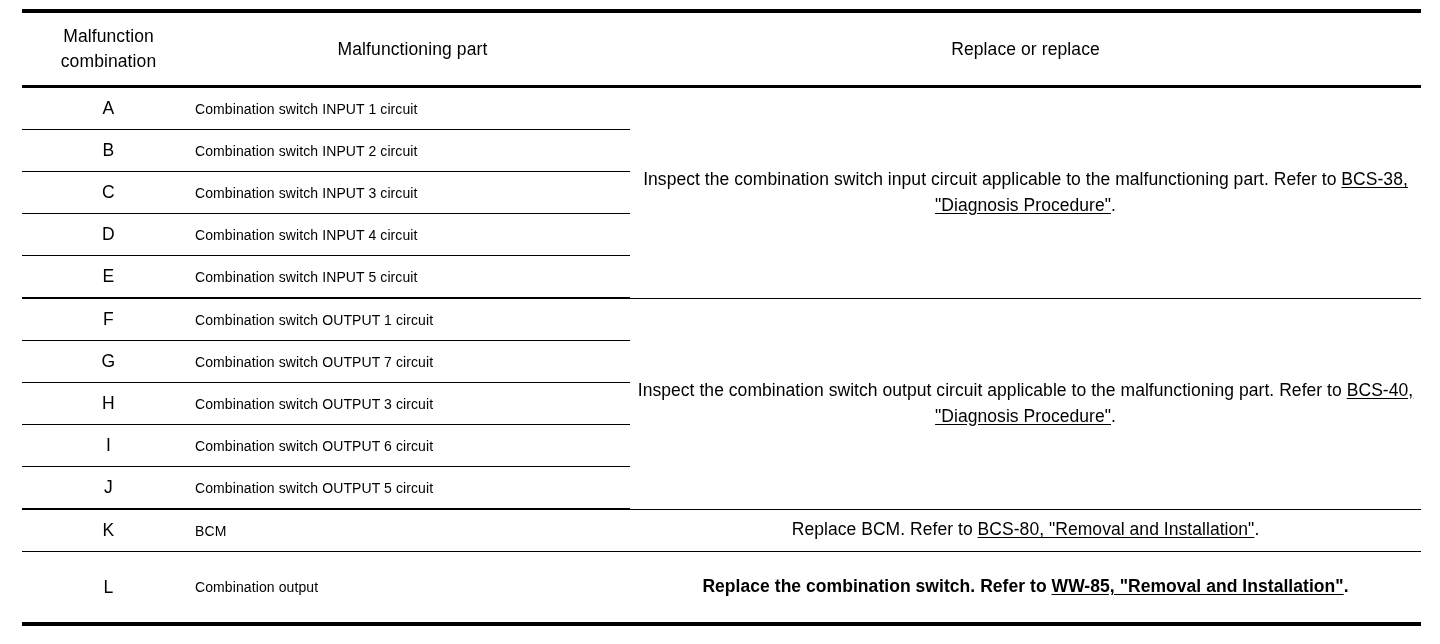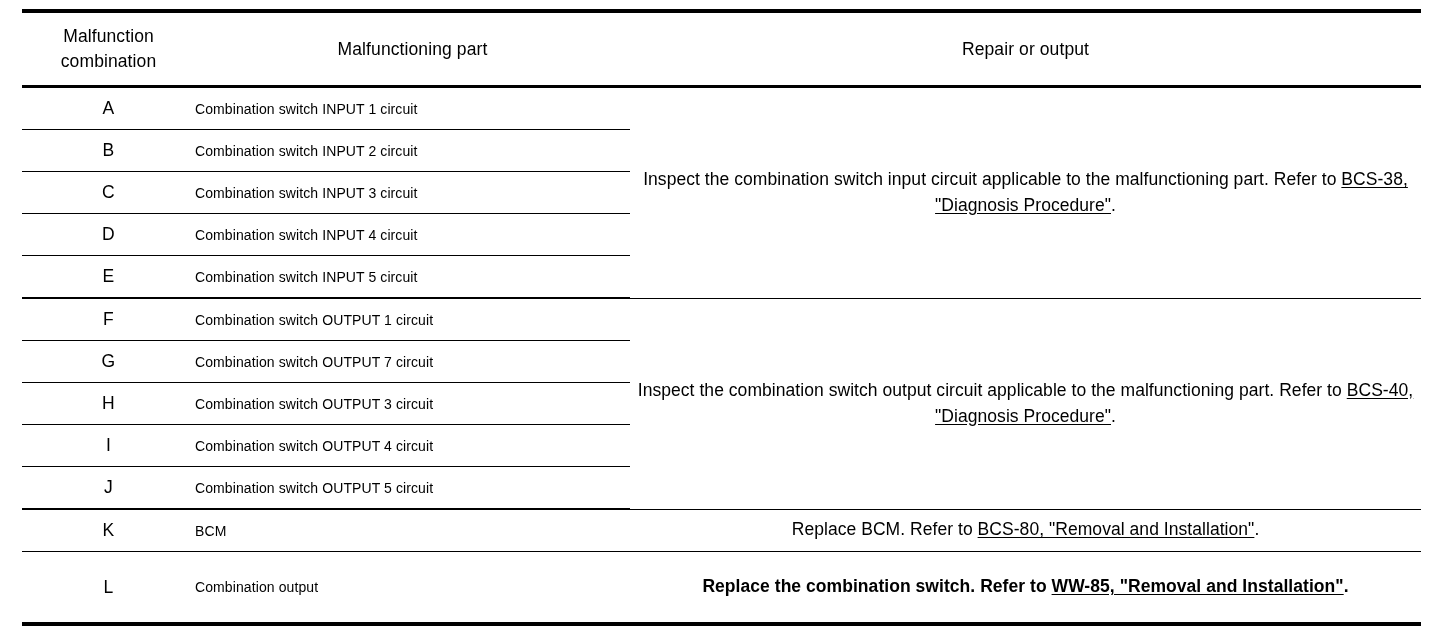--- a/index.html
+++ b/index.html
@@ -121,21 +121,21 @@
       <col class="c-part">
       <col class="c-repair">
     </colgroup>
     <thead>
       <tr class="head-row">
         <th class="hdr code">
           <span class="hdr-l1">Malfunction</span>
           <span class="hdr-l2">combination</span>
         </th>
         <th class="hdr part">Malfunctioning part</th>
-        <th class="hdr repair">Repair or output</th>
+        <th class="hdr repair">Replace or replace</th>
       </tr>
     </thead>
     <tbody>
 
       <tr>
         <td class="code">A</td>
         <td class="part">Combination switch INPUT 1 circuit</td>
         <td class="repair tall" rowspan="5">
           <span class="repair-inner">
             <span>Inspect the combination switch input circuit applicable to the malfunctioning part. Refer to </span><a class="lnk" href="#">BCS-38, "Diagnosis Procedure"</a><span>.</span>
@@ -178,21 +178,21 @@
         <td class="part">Combination switch OUTPUT 7 circuit</td>
       </tr>
 
       <tr>
         <td class="code">H</td>
         <td class="part">Combination switch OUTPUT 3 circuit</td>
       </tr>
 
       <tr>
         <td class="code">I</td>
-        <td class="part">Combination switch OUTPUT 4 circuit</td>
+        <td class="part">Combination switch OUTPUT 6 circuit</td>
       </tr>
 
       <tr class="group-end">
         <td class="code">J</td>
         <td class="part">Combination switch OUTPUT 5 circuit</td>
       </tr>
 
       <tr>
         <td class="code">K</td>
         <td class="part">BCM</td>

